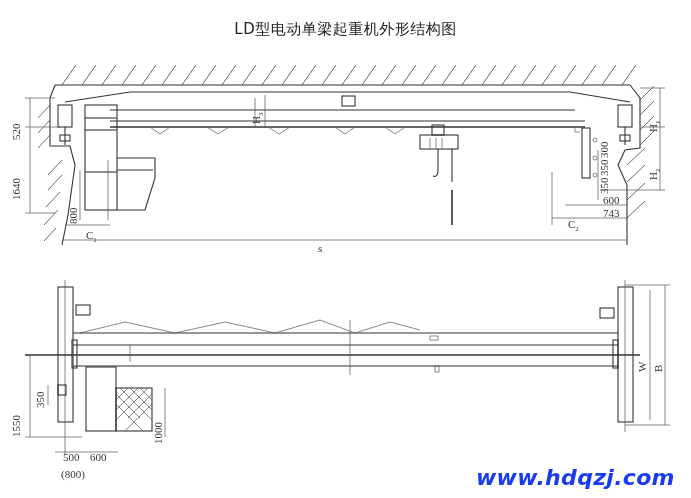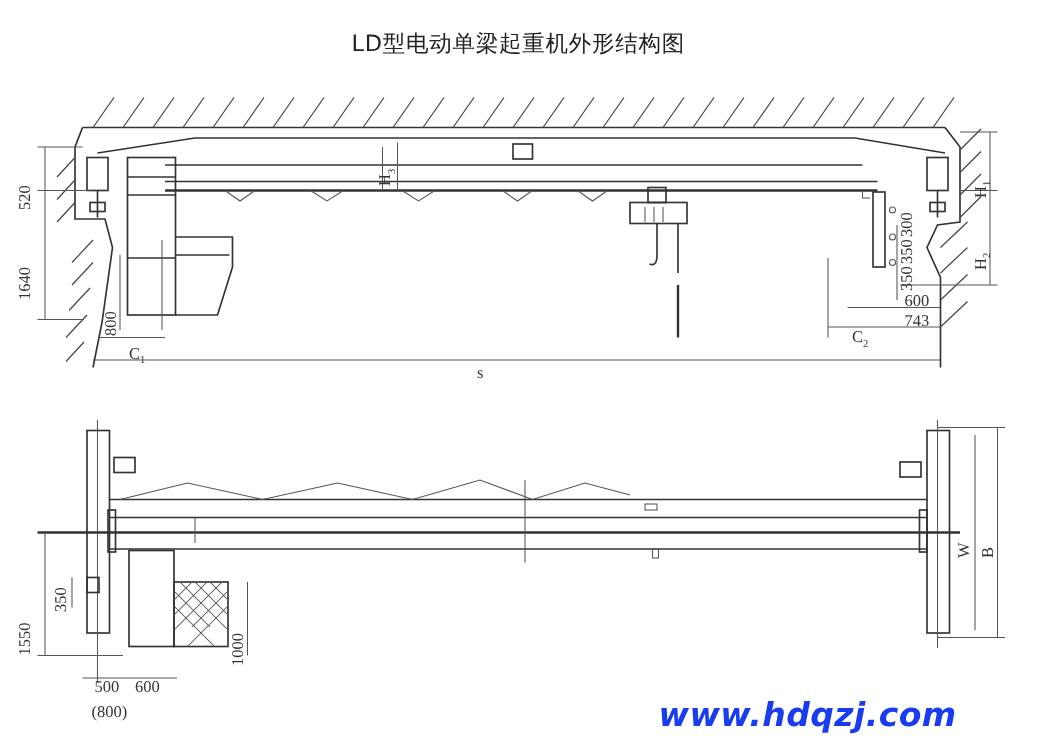--- a/index.html
+++ b/index.html
@@ -1,18 +1,18 @@
 <!DOCTYPE html>
 <html><head>
 <meta charset="utf-8">
 <style>
   html, body { margin: 0; padding: 0; background: #ffffff; }
   body { width: 691px; height: 498px; position: relative; overflow: hidden; font-family: "Liberation Serif", serif; }
   .title { position: absolute; left: 0; top: 20px; width: 691px; text-align: center; font-family: "DejaVu Sans", sans-serif; font-size: 15px; color: #222; letter-spacing: 0.5px; }
-  .watermark { position: absolute; left: 439px; top: 465px; font-family: "DejaVu Sans", sans-serif; font-weight: bold; font-style: italic; font-size: 22px; color: #1a3cf0; letter-spacing: 0.3px; }
+  .watermark { position: absolute; left: 476px; top: 465px; font-family: "DejaVu Sans", sans-serif; font-weight: bold; font-style: italic; font-size: 22px; color: #1a3cf0; letter-spacing: 0.3px; }
   svg { position: absolute; left: 0; top: 0; }
   .ln { stroke: #333; stroke-width: 1.1; fill: none; }
   .ln2 { stroke: #333; stroke-width: 1.6; fill: none; }
   .thin { stroke: #555; stroke-width: 0.7; fill: none; }
   .hatch { stroke: #444; stroke-width: 0.8; }
   .dim { font-family: "Liberation Serif", serif; font-size: 11px; fill: #333; }
 </style>
 </head>
 <body>
 

